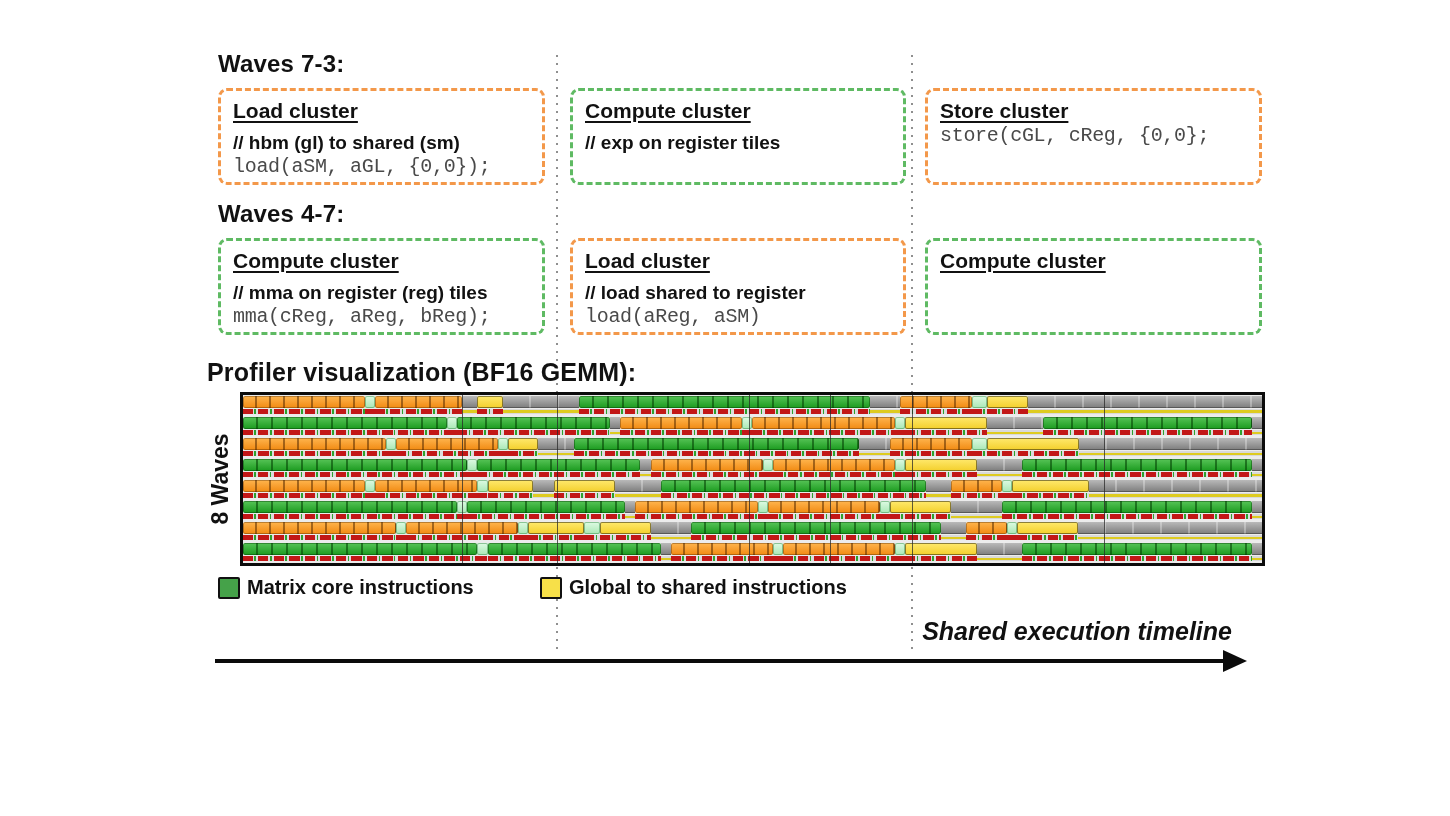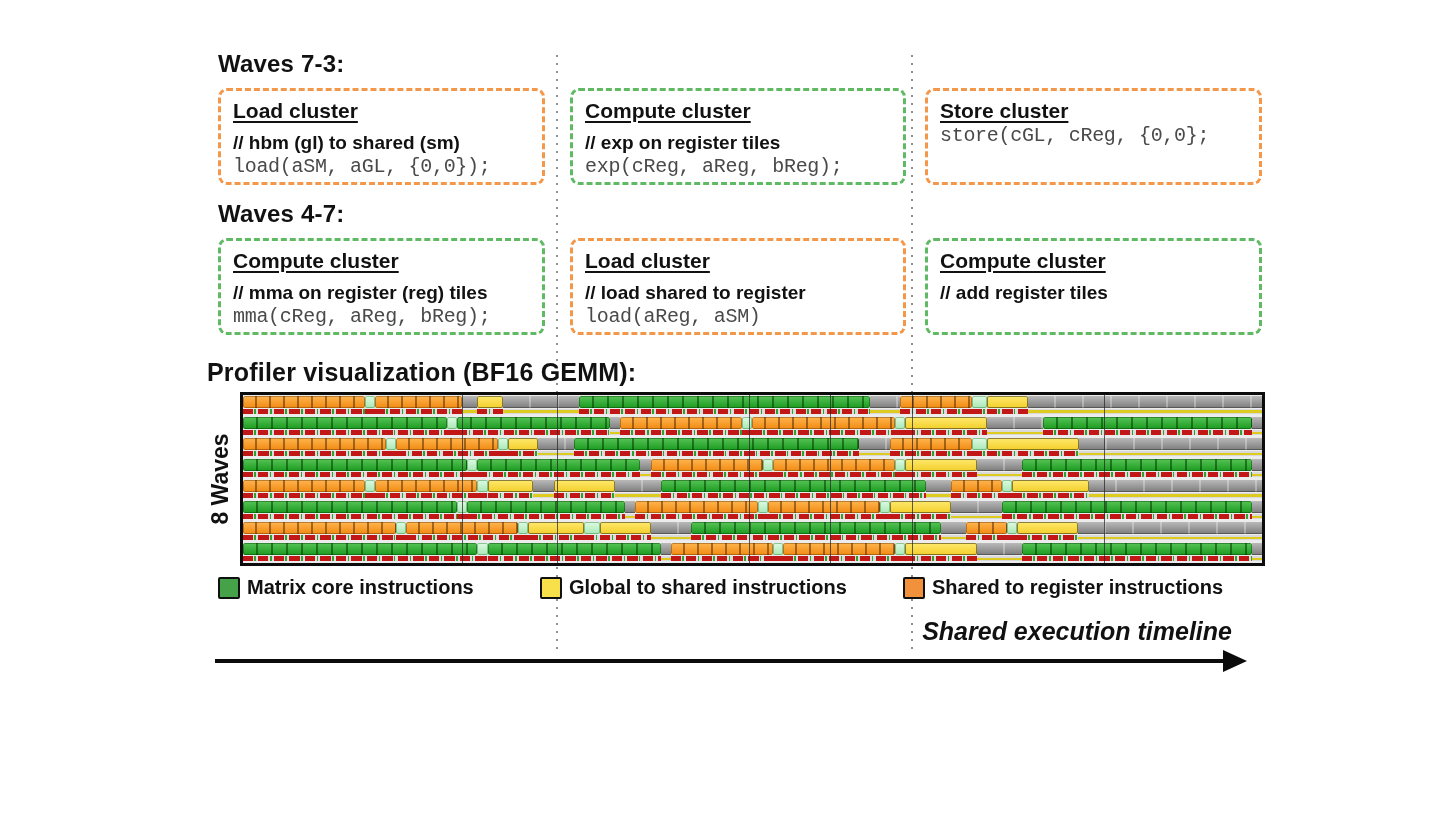--- a/index.html
+++ b/index.html
@@ -71,42 +71,40 @@
   <div class="section-heading" style="left:218px;top:50px;">Waves 7-3:</div>
 
   <div class="cluster-box" style="left:218px;top:88px;width:327px;" data-accent="orange">
     <div class="cluster-title">Load cluster</div>
     <div class="cluster-comment">// hbm (gl) to shared (sm)</div>
     <div class="cluster-code">load(aSM, aGL, {0,0});</div>
   </div>
   <div class="cluster-box" style="left:570px;top:88px;width:336px;" data-accent="green">
     <div class="cluster-title">Compute cluster</div>
     <div class="cluster-comment">// exp on register tiles</div>
-    <div class="cluster-code">exp(cReg, aReg, bReg);</div>
   </div>
   <div class="cluster-box" style="left:925px;top:88px;width:337px;" data-accent="orange">
     <div class="cluster-title">Store cluster</div>
     <div class="cluster-code">store(cGL, cReg, {0,0};</div>
   </div>
 
   <div class="section-heading" style="left:218px;top:200px;">Waves 4-7:</div>
 
   <div class="cluster-box" style="left:218px;top:238px;width:327px;" data-accent="green">
     <div class="cluster-title">Compute cluster</div>
     <div class="cluster-comment">// mma on register (reg) tiles</div>
     <div class="cluster-code">mma(cReg, aReg, bReg);</div>
   </div>
   <div class="cluster-box" style="left:570px;top:238px;width:336px;" data-accent="orange">
     <div class="cluster-title">Load cluster</div>
     <div class="cluster-comment">// load shared to register</div>
     <div class="cluster-code">load(aReg, aSM)</div>
   </div>
   <div class="cluster-box" style="left:925px;top:238px;width:337px;" data-accent="green">
     <div class="cluster-title">Compute cluster</div>
-    <div class="cluster-comment">// add register tiles</div>
   </div>
 
   <div class="section-heading" style="left:207px;top:358px;font-size:25px;">Profiler visualization (BF16 GEMM):</div>
 
   <div class="y-axis-label">8 Waves</div>
 
   <div class="profiler" id="profiler">
       <div class="wave-row">
         <div class="bar-main">
           <div class="seg seg-o" style="width: 12%;"></div>
@@ -365,24 +363,20 @@
 
   <div class="legend">
     <div class="legend-item" style="left:540px;">
       <div class="legend-swatch" style="background: rgb(247, 224, 73);"></div>
       <div class="legend-label">Global to shared instructions</div>
     </div>
     <div class="legend-item" style="left:218px;">
       <div class="legend-swatch" style="background: rgb(69, 162, 73);"></div>
       <div class="legend-label">Matrix core instructions</div>
     </div>
-    <div class="legend-item" style="left:903px;">
-      <div class="legend-swatch" style="background: rgb(242, 145, 59);"></div>
-      <div class="legend-label">Shared to register instructions</div>
-    </div>
   </div>
 
   <div class="timeline-label">Shared execution timeline</div>
   <div class="timeline-arrow">
     <div class="shaft"></div>
     <div class="head"></div>
   </div>
 
 
 </div>

